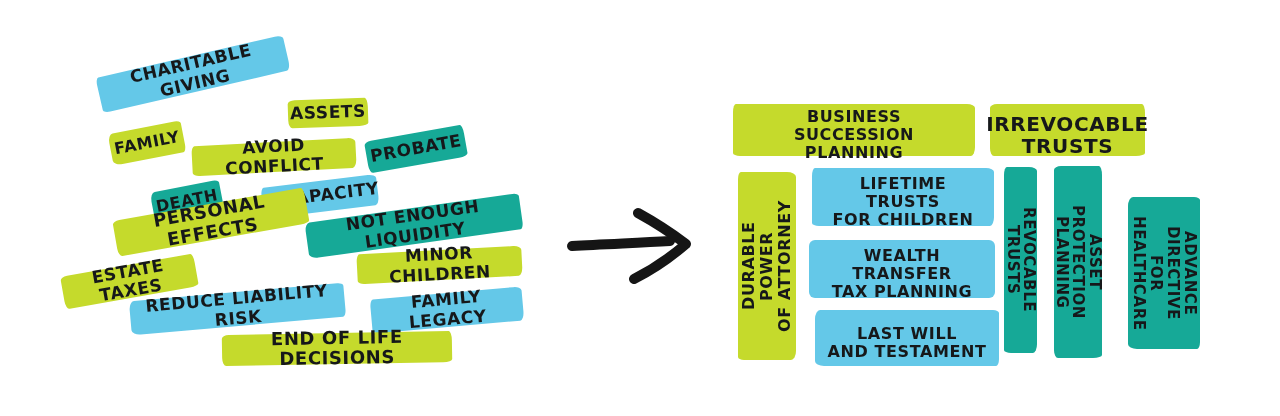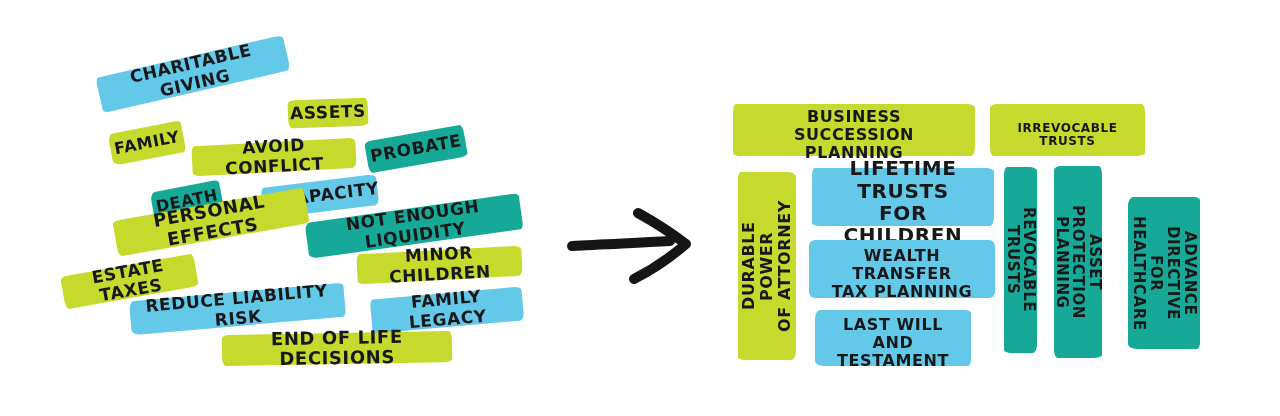--- a/index.html
+++ b/index.html
@@ -102,29 +102,29 @@
       <g fill="none" stroke="#151515" stroke-width="10" stroke-linecap="round" stroke-linejoin="round">
         <path d="M6,50 C38,48 70,47 104,45"></path>
         <path d="M72,17 C92,28 108,39 120,48 C106,60 90,72 68,83"></path>
       </g>
     </svg>
   </div>
 
   <div class="panel" id="panel">
       <div class="chip lime cut-a" style="left: 733px; top: 104px; width: 242px; height: 52px; font-size: 16px;">BUSINESS SUCCESSION
 PLANNING</div>
-      <div class="chip lime cut-b" style="left: 990px; top: 104px; width: 155px; height: 52px; font-size: 12px;">IRREVOCABLE
+      <div class="chip lime cut-b" style="left: 990px; top: 104px; width: 155px; height: 52px; font-size: 20px;">IRREVOCABLE
 TRUSTS</div>
       <div class="chip lime cut-c vert-up" style="left: 738px; top: 172px; width: 58px; height: 188px; font-size: 16px;">DURABLE POWER
 OF ATTORNEY</div>
-      <div class="chip blue cut-a" style="left: 812px; top: 168px; width: 182px; height: 58px; font-size: 20px;">LIFETIME TRUSTS
+      <div class="chip blue cut-a" style="left: 812px; top: 168px; width: 182px; height: 58px; font-size: 16px;">LIFETIME TRUSTS
 FOR CHILDREN</div>
       <div class="chip blue cut-b" style="left: 809px; top: 240px; width: 186px; height: 58px; font-size: 16px; border-radius: 6px;">WEALTH TRANSFER
 TAX PLANNING</div>
-      <div class="chip blue cut-c" style="left: 815px; top: 310px; width: 156px; height: 56px; font-size: 16px;">LAST WILL
+      <div class="chip blue cut-c" style="left: 815px; top: 310px; width: 184px; height: 56px; font-size: 16px;">LAST WILL
 AND TESTAMENT</div>
       <div class="chip teal cut-a vert-down" style="left: 1004px; top: 167px; width: 33px; height: 186px; font-size: 15px;">REVOCABLE TRUSTS</div>
       <div class="chip teal cut-b vert-down" style="left: 1054px; top: 166px; width: 48px; height: 192px; font-size: 15px;">ASSET PROTECTION
 PLANNING</div>
       <div class="chip teal cut-c vert-down" style="left: 1128px; top: 197px; width: 72px; height: 152px; font-size: 15px;">ADVANCE
 DIRECTIVE FOR
 HEALTHCARE</div>
     </div>
 
 </div>

